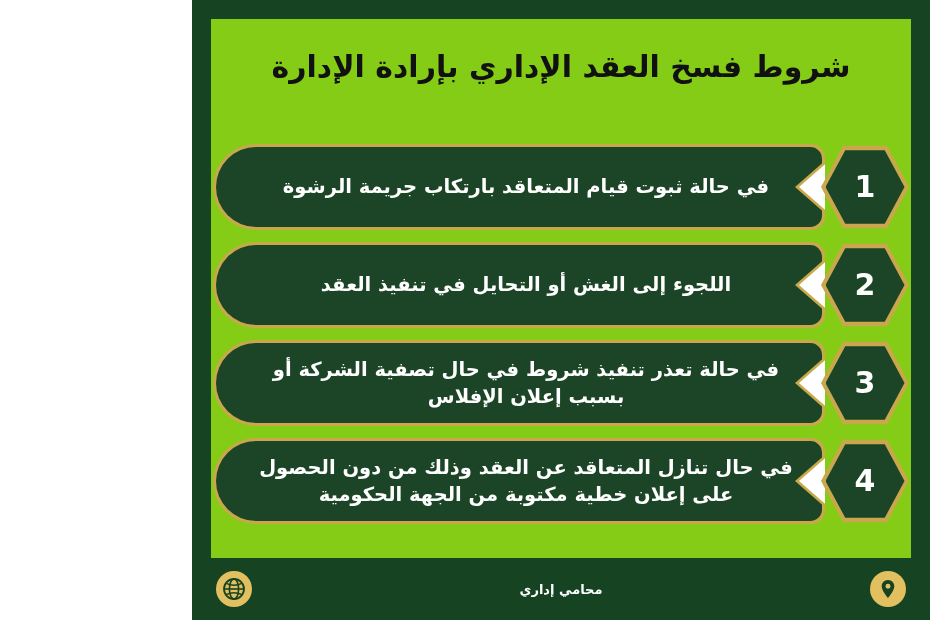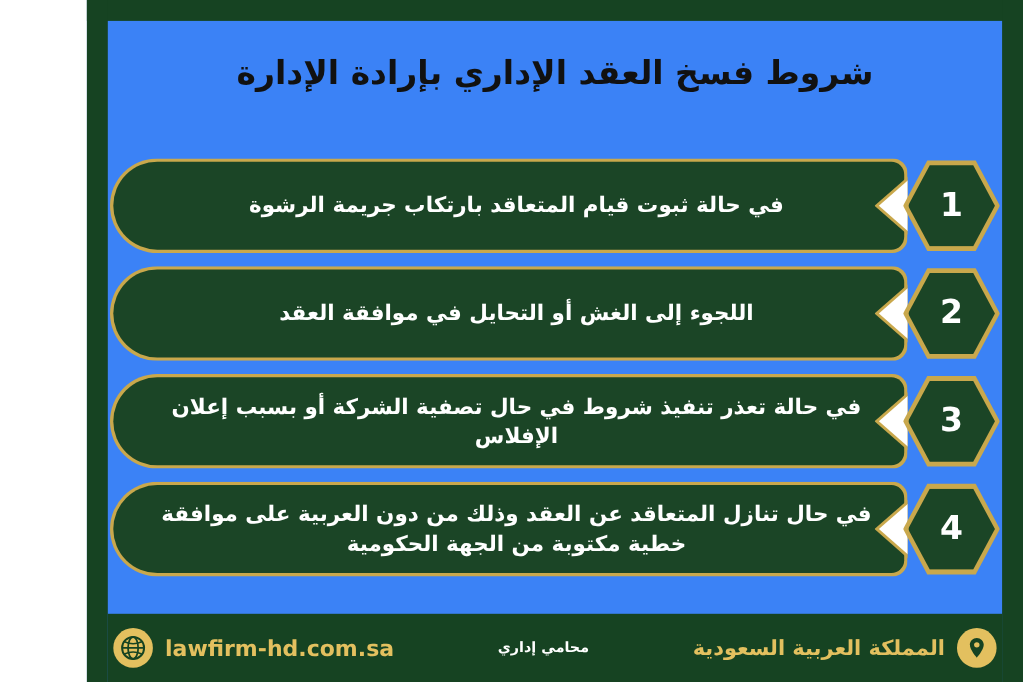--- a/index.html
+++ b/index.html
@@ -5,22 +5,22 @@
 <style>
   html,body{margin:0;padding:0;}
   body{
     width:930px;height:620px;
     background:#ffffff;
     font-family:"DejaVu Sans","Liberation Sans",sans-serif;
     overflow:hidden;
   }
   .poster{
     position:relative;
-    width:851px;height:620px;
-    background:#3b82f6;
+    width:738px;height:620px;
+    background:#84cc16;
     box-sizing:border-box;
     border-left:19px solid #164322;
     border-right:19px solid #164322;
     border-top:19px solid #164322;
     border-bottom:0;
     overflow:hidden;
   }
   
   .title{
     position:absolute;
@@ -215,21 +215,21 @@
     <div class="row">
       <div class="row-badge">
         <div class="hex">
           <div class="hex-inner">
             <span class="hex-num">2</span>
           </div>
         </div>
       </div>
       <div class="row-bar">
         <div class="row-bar-inner">
-          <div class="row-text">اللجوء إلى الغش أو التحايل في موافقة العقد</div>
+          <div class="row-text">اللجوء إلى الغش أو التحايل في تنفيذ العقد</div>
         </div>
         <div class="notch-gold"></div>
         <div class="notch"></div>
       </div>
     </div>
 
     <div class="row tall">
       <div class="row-badge">
         <div class="hex">
           <div class="hex-inner">
@@ -249,47 +249,45 @@
     <div class="row tall">
       <div class="row-badge">
         <div class="hex">
           <div class="hex-inner">
             <span class="hex-num">4</span>
           </div>
         </div>
       </div>
       <div class="row-bar">
         <div class="row-bar-inner">
-          <div class="row-text">في حال تنازل المتعاقد عن العقد وذلك من دون العربية على موافقة خطية مكتوبة من الجهة الحكومية</div>
+          <div class="row-text">في حال تنازل المتعاقد عن العقد وذلك من دون الحصول على إعلان خطية مكتوبة من الجهة الحكومية</div>
         </div>
         <div class="notch-gold"></div>
         <div class="notch"></div>
       </div>
     </div>
 
   </div>
 
   <div class="footer">
 
     <div class="f-block f-right">
       <span class="circ">
         <svg width="22" height="22" viewBox="0 0 24 24" aria-hidden="true">
           <path d="M12 2.2c-3.8 0-6.9 3.05-6.9 6.8 0 5.1 6.9 12.8 6.9 12.8s6.9-7.7 6.9-12.8c0-3.75-3.1-6.8-6.9-6.8z" fill="#164322"></path>
           <circle cx="12" cy="9" r="2.7" fill="#E3C05F"></circle>
         </svg>
       </span>
-      <span class="f-gold-text">المملكة العربية السعودية</span>
     </div>
 
     <div class="f-center">
       <span class="f-white-text">محامي إداري</span>
     </div>
 
     <div class="f-block f-left">
-      <span class="f-site">lawfirm-hd.com.sa</span>
       <span class="circ">
         <svg width="24" height="24" viewBox="0 0 24 24" aria-hidden="true">
           <circle cx="12" cy="12" r="10" fill="none" stroke="#164322" stroke-width="1.8"></circle>
           <ellipse cx="12" cy="12" rx="4.6" ry="10" fill="none" stroke="#164322" stroke-width="1.6"></ellipse>
           <line x1="2" y1="12" x2="22" y2="12" stroke="#164322" stroke-width="1.6"></line>
           <path d="M4.2 6.4 Q12 10 19.8 6.4" fill="none" stroke="#164322" stroke-width="1.4"></path>
           <path d="M4.2 17.6 Q12 14 19.8 17.6" fill="none" stroke="#164322" stroke-width="1.4"></path>
         </svg>
       </span>
     </div>

